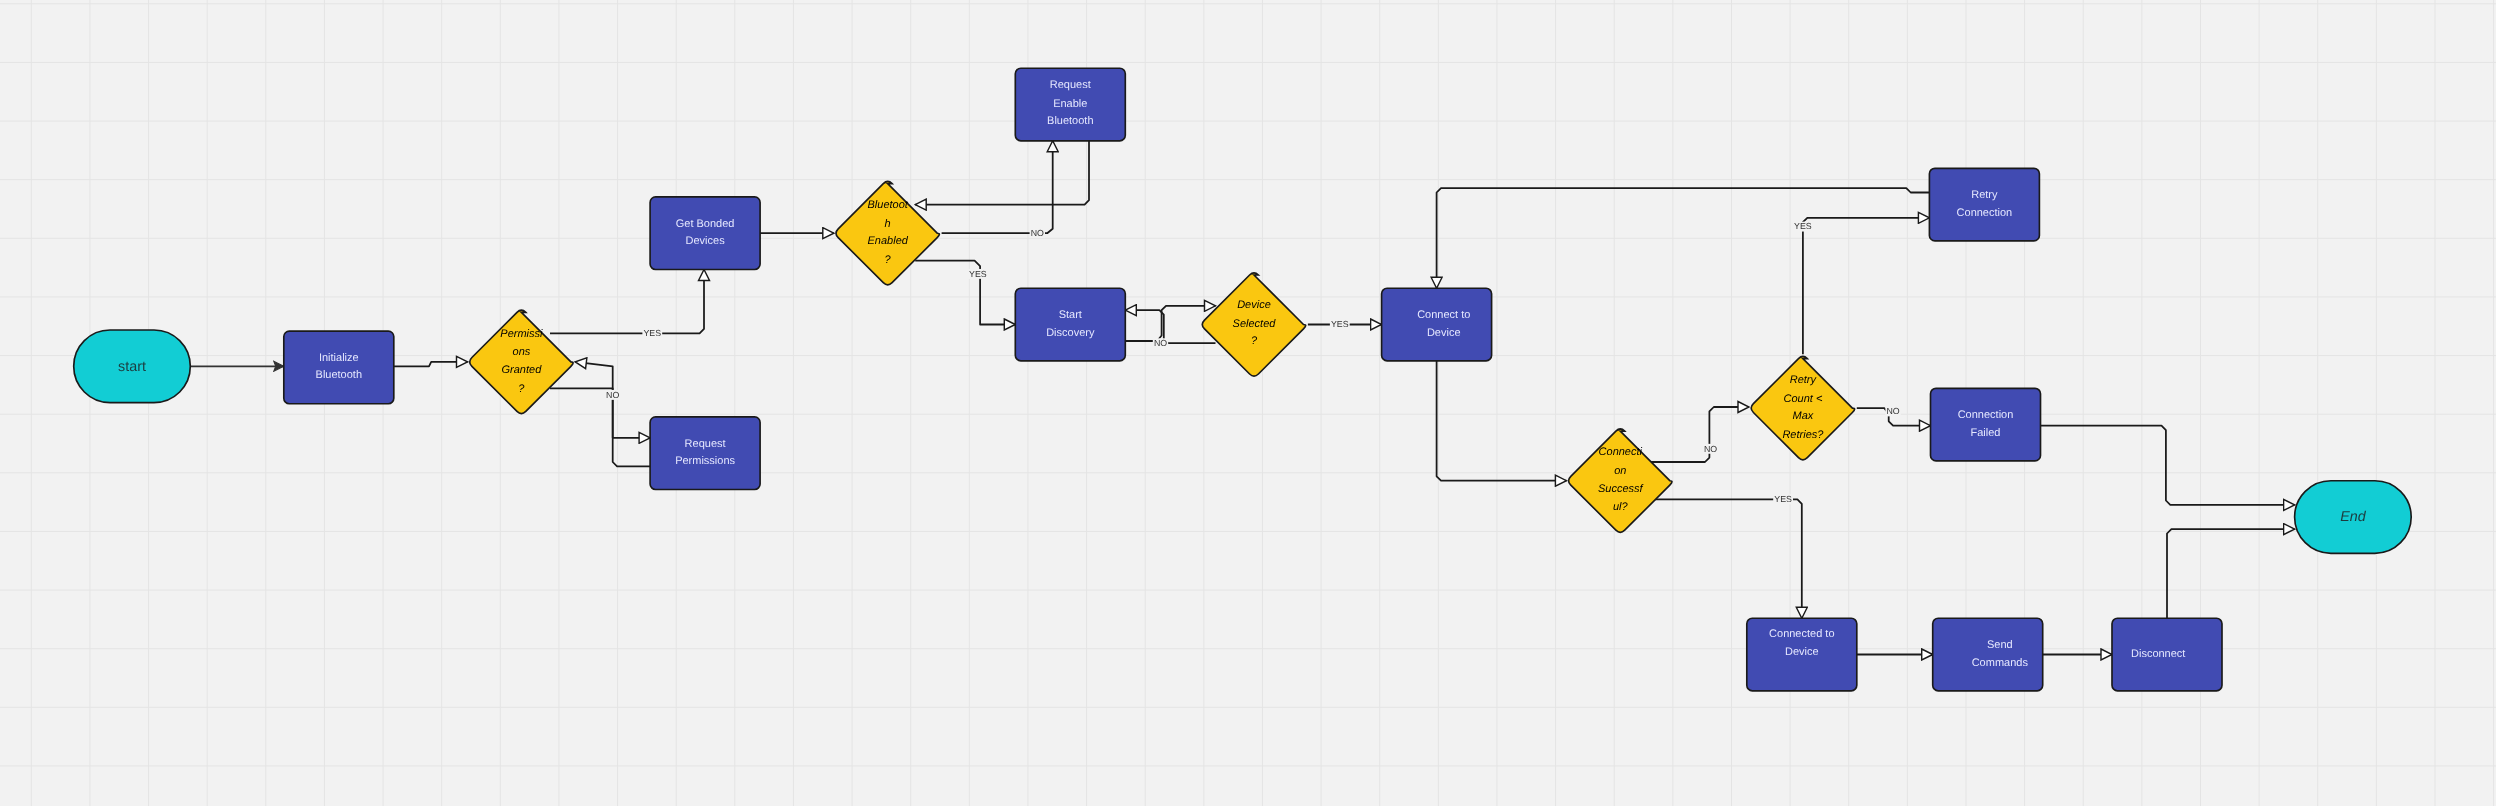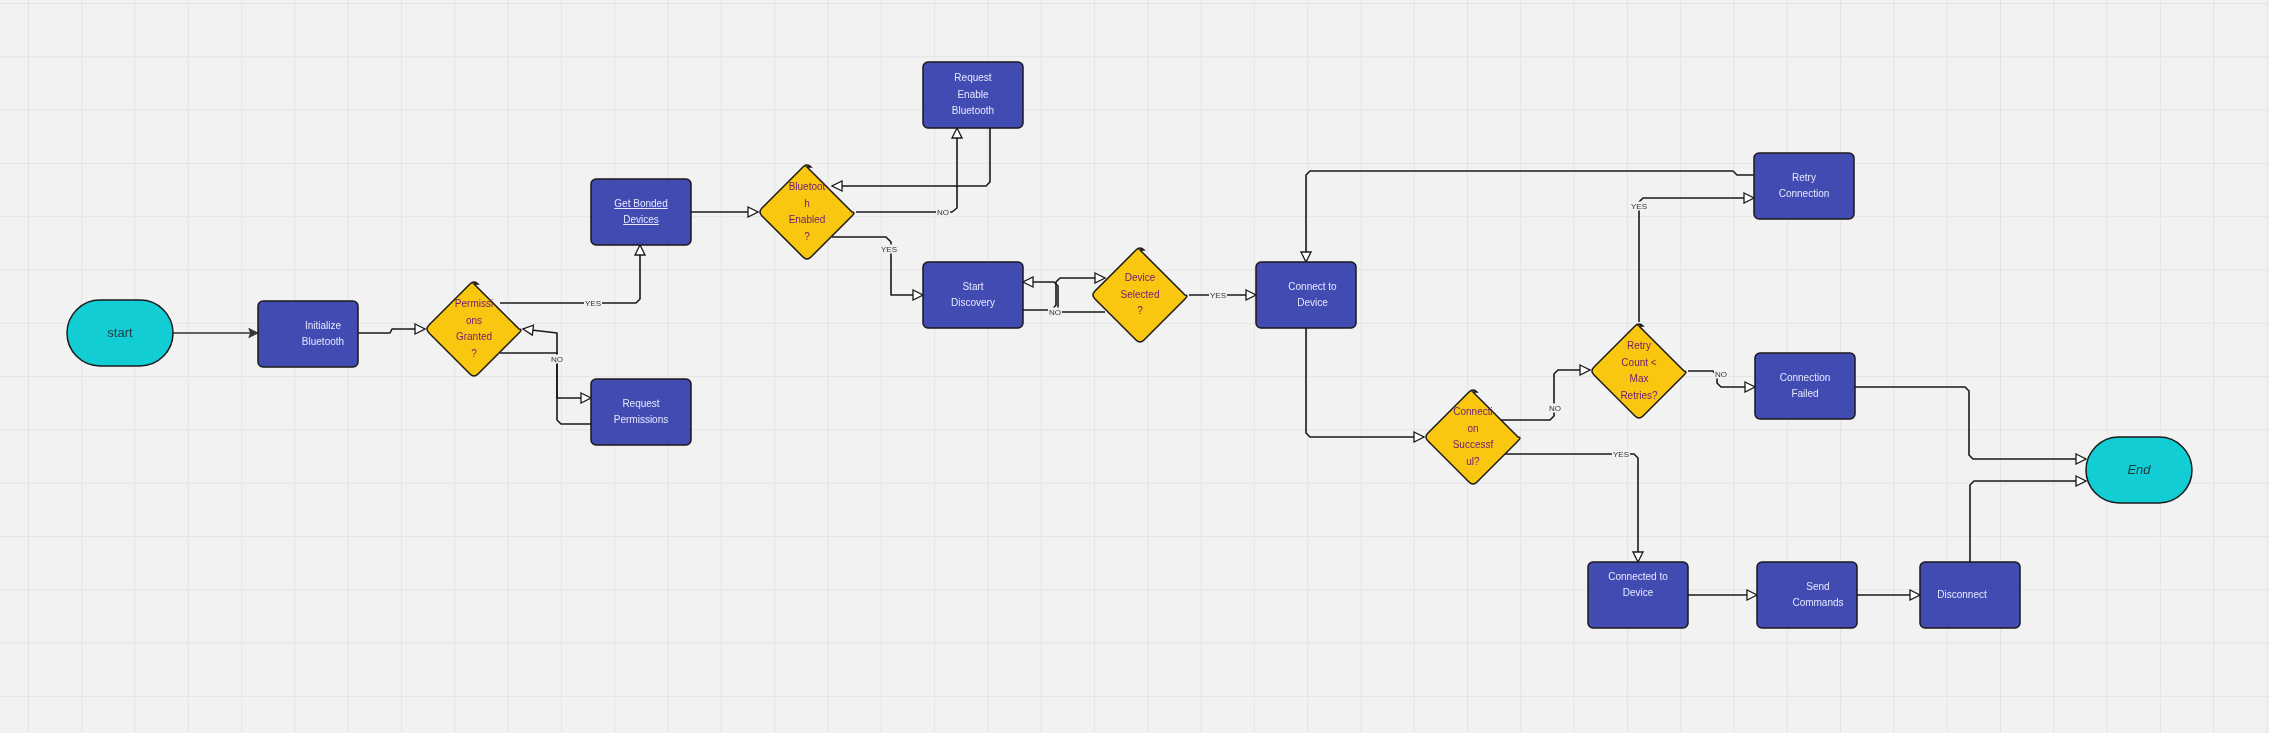--- a/index.html
+++ b/index.html
@@ -14,21 +14,21 @@
       font-family: "Liberation Sans", "DejaVu Sans", sans-serif;
       position: relative;
     }
     #canvas { position: absolute; left: 0; top: 0; width: 2269px; height: 733px; }
     .node-text {
       position: absolute; display: flex; align-items: center; justify-content: center;
       text-align: center; font-size: 10px; line-height: 16.5px; white-space: pre-line;
       pointer-events: none;
     }
     .t-process { color: #e6e8ff; }
-    .t-decision { color: #701a75; }
+    .t-decision { color: #000000; font-style: italic; }
     .t-terminal { color: #1d3b3e; font-size: 13px; }
     .edge-label {
       position: absolute; font-size: 8px; color: #333; background: #f2f2f2;
       padding: 0 1px; line-height: 9px; transform: translate(-50%, -50%);
     }
   </style>
 </head>
 <body>
 
 <svg id="canvas" xmlns="http://www.w3.org/2000/svg" width="2269" height="733" viewBox="0 0 2269 733">
@@ -91,29 +91,29 @@
     <span class="edge-label" style="left: 557px; top: 359px;">NO</span>
     <span class="edge-label" style="left: 943px; top: 212px;">NO</span>
     <span class="edge-label" style="left: 889px; top: 249px;">YES</span>
     <span class="edge-label" style="left: 1055px; top: 312px;">NO</span>
     <span class="edge-label" style="left: 1218px; top: 295px;">YES</span>
     <span class="edge-label" style="left: 1555px; top: 408px;">NO</span>
     <span class="edge-label" style="left: 1621px; top: 454px;">YES</span>
     <span class="edge-label" style="left: 1639px; top: 206px;">YES</span>
     <span class="edge-label" style="left: 1721px; top: 374px;">NO</span>
     <div class="node-text t-terminal" style="left: 67px; top: 300px; width: 106px; height: 66px;">start</div>
-    <div class="node-text t-process" style="left: 258px; top: 301px; width: 100px; height: 66px; margin-left: 15px;">Initialize
+    <div class="node-text t-process" style="left: 258px; top: 301px; width: 100px; height: 66px;">Initialize
 Bluetooth</div>
     <div class="node-text t-decision" style="left: 425px; top: 280px; width: 98px; height: 98px;">Permissi
 ons
 Granted
 ?</div>
     <div class="node-text t-process" style="left: 591px; top: 379px; width: 100px; height: 66px;">Request
 Permissions</div>
-    <div class="node-text t-process" style="left: 591px; top: 179px; width: 100px; height: 66px; text-decoration: underline;">Get Bonded
+    <div class="node-text t-process" style="left: 591px; top: 179px; width: 100px; height: 66px;">Get Bonded
 Devices</div>
     <div class="node-text t-decision" style="left: 758px; top: 163px; width: 98px; height: 98px;">Bluetoot
 h
 Enabled
 ?</div>
     <div class="node-text t-process" style="left: 923px; top: 62px; width: 100px; height: 66px;">Request
 Enable
 Bluetooth</div>
     <div class="node-text t-process" style="left: 923px; top: 262px; width: 100px; height: 66px;">Start
 Discovery</div>

